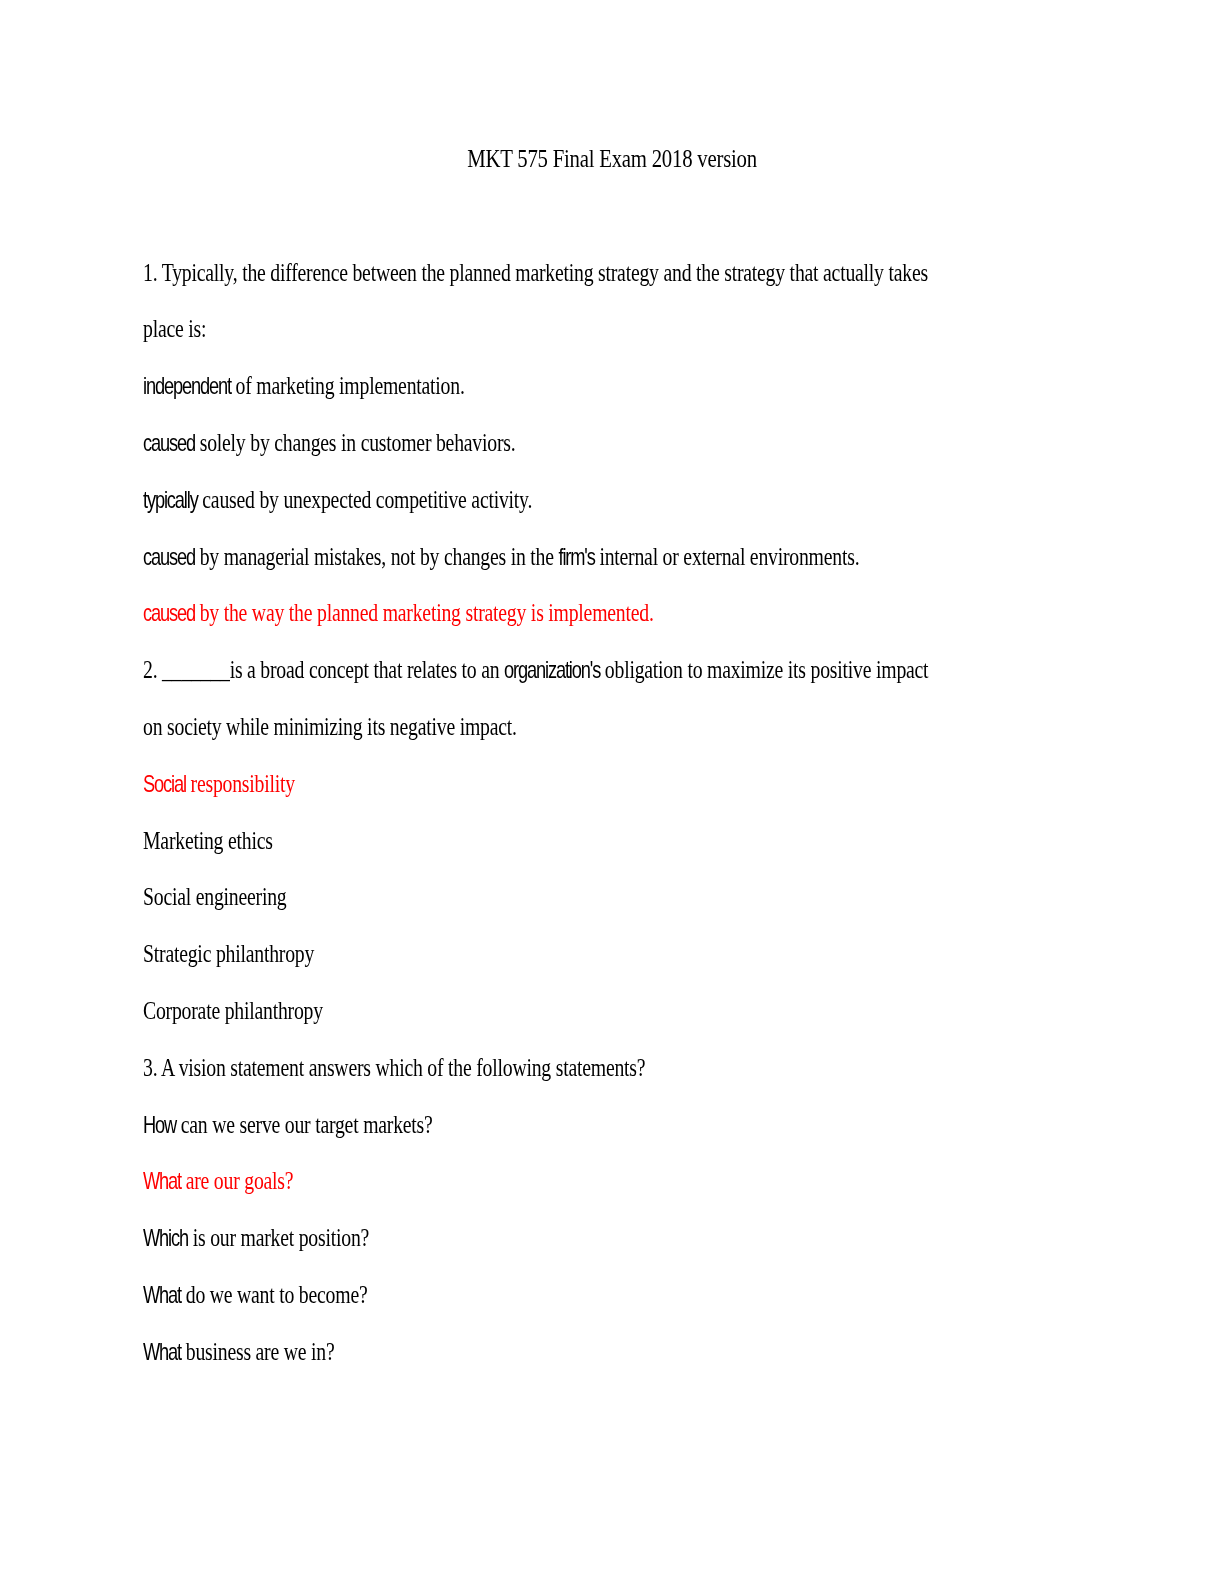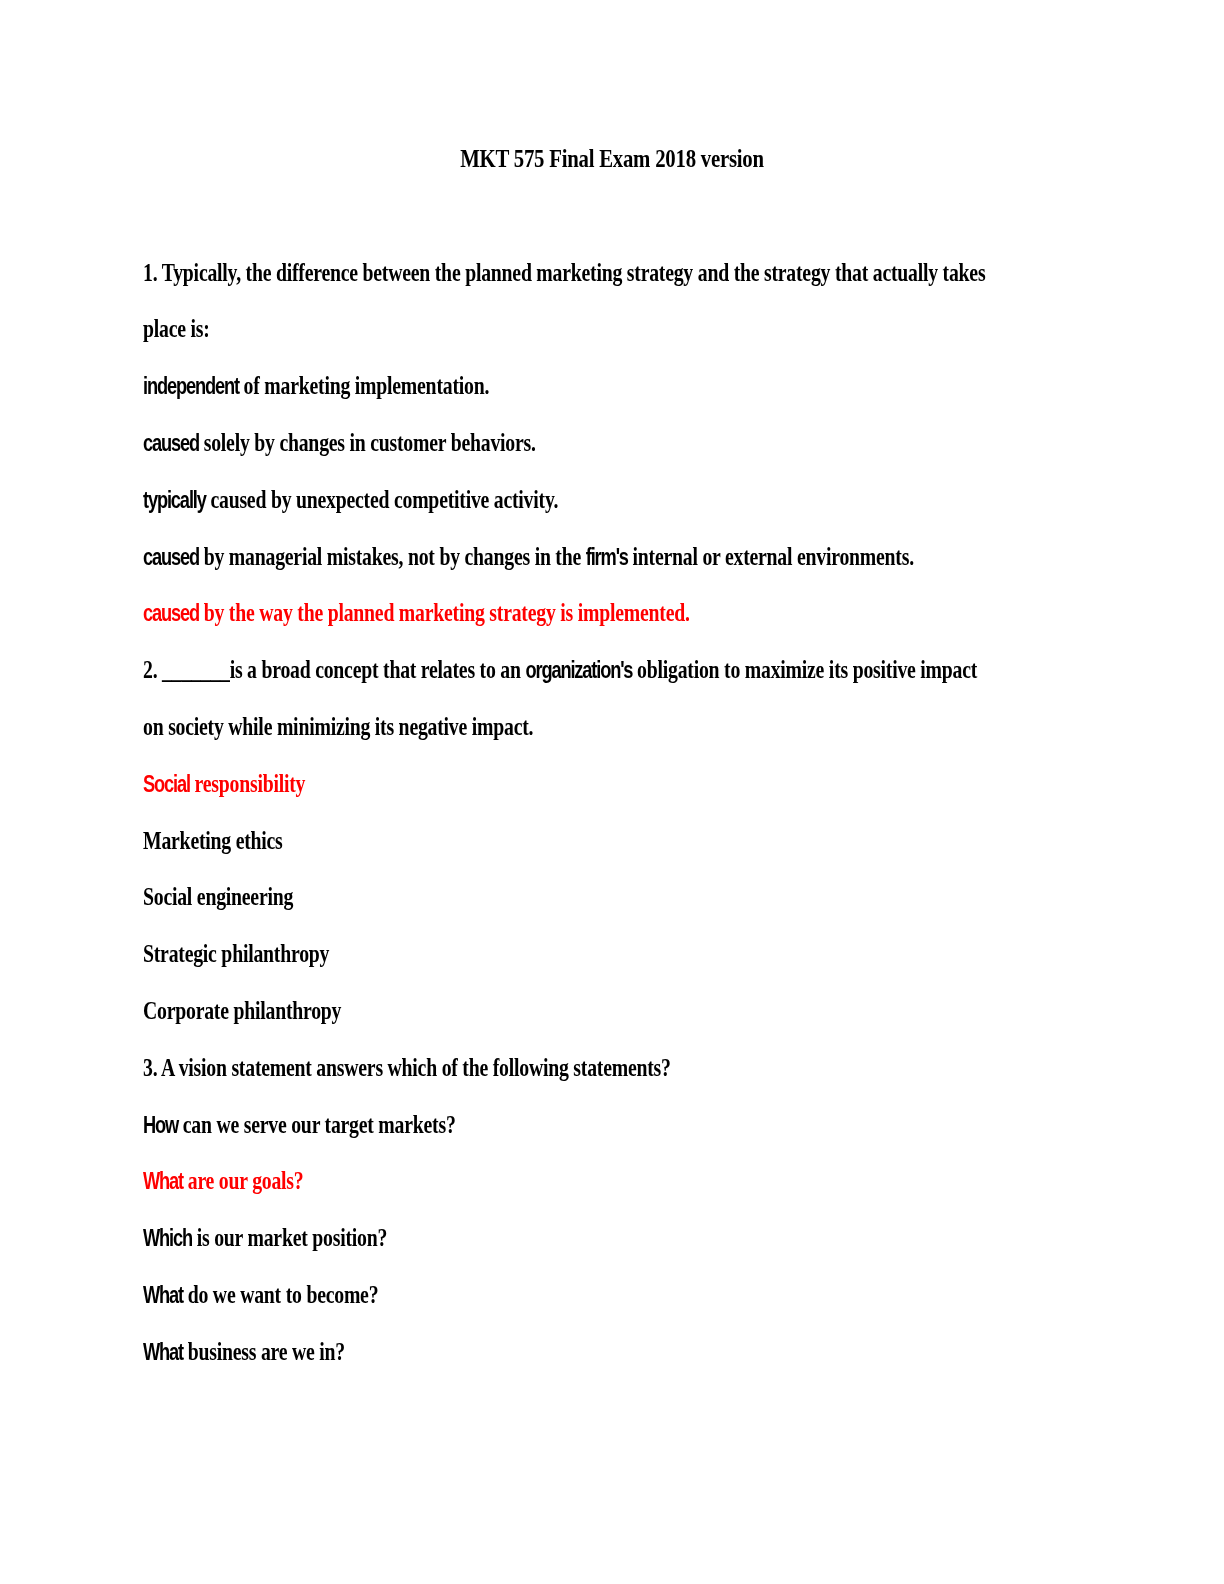--- a/index.html
+++ b/index.html
@@ -2,21 +2,20 @@
 <html><head>
 <meta charset="utf-8">
 <style>
   html, body { margin: 0; padding: 0; background: #ffffff; }
   .page {
     position: relative;
     width: 1224px;
     height: 1584px;
     background: #ffffff;
     overflow: hidden;
-    font-weight: bold;
   }
   .line {
     position: absolute;
     left: 143px;
     line-height: 34px;
     white-space: pre;
     transform: scaleX(0.76);
     transform-origin: 0 0;
     color: #000000;
   }

